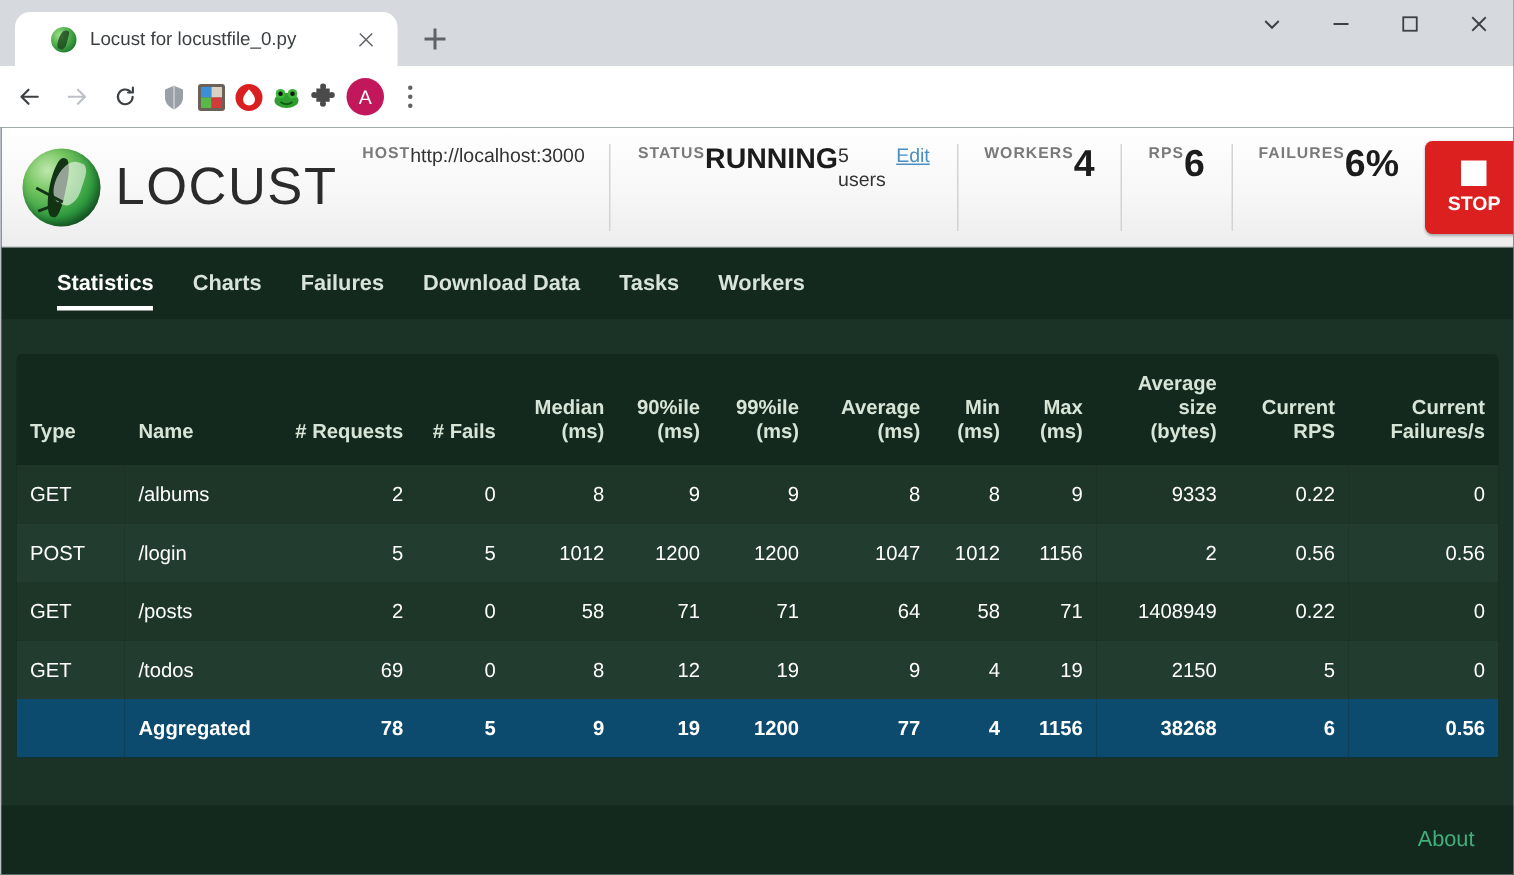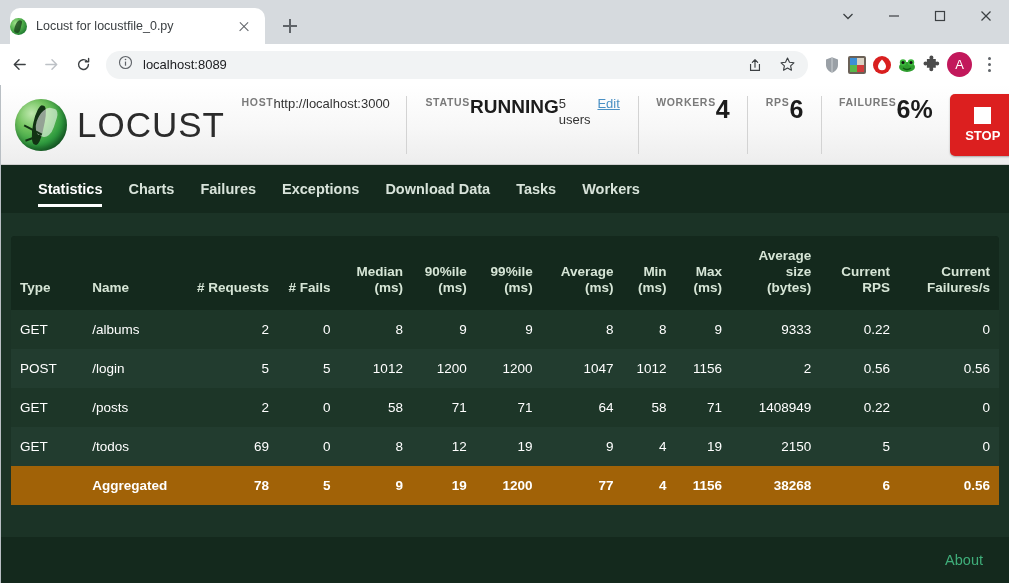--- a/index.html
+++ b/index.html
@@ -13,21 +13,21 @@
   
   .browser { width: 1009px; height: 583px; display: flex; flex-direction: column; background:#d6dade; }
 
   .tabstrip {
     height: 44px; background:#d6dade; display:flex; align-items:flex-end;
     padding-left:10px; position:relative; flex:none;
   }
   .tab {
     height: 36px; width: 255px; background:#fff;
     border-radius: 10px 10px 0 0; display:flex; align-items:center;
-    padding: 0 10px 0 0; gap:9px; position:relative;
+    padding: 0 10px 0 24px; gap:9px; position:relative;
   }
   .tab-fav { width:17px; height:17px; flex:none; border-radius:50%;
     background: radial-gradient(circle at 34% 32%, #9fe08a 0%, #4fae4a 42%, #1e7a30 78%, #0d4a1c 100%);
     position:relative; overflow:hidden; }
   .tab-fav::after{ content:""; position:absolute; left:5px; top:2px; width:6px; height:13px;
     background:#163d18; border-radius:60% 20% 40% 30%; transform:rotate(14deg); opacity:.75;}
   .tab-title { font-size:12.5px; color:#3c4043; white-space:nowrap; overflow:hidden;
     text-overflow:ellipsis; flex:1; }
   .tab-close { width:22px; height:22px; flex:none; position:relative; border-radius:50%; }
   .tab-close::before, .tab-close::after{
@@ -120,21 +120,21 @@
     color:#d6e5d6; font-size:13.5px; font-weight:bold; text-align:right;
     padding:12px 9px 14px 9px; vertical-align:bottom; line-height:1.18; background:#14291d;
   }
   table.stats thead th.lft { text-align:left; }
   table.stats tbody td {
     color:#ffffff; font-size:13.5px; text-align:right; padding:12px 9px; white-space:nowrap;
   }
   table.stats tbody td.lft { text-align:left; }
   table.stats tbody tr:nth-child(odd)  { background:#1d3628; }
   table.stats tbody tr:nth-child(even) { background:#223c2f; }
-  table.stats tbody tr.agg { background:#a16207; }
+  table.stats tbody tr.agg { background:#0c4a6e; }
   table.stats tbody tr.agg td { font-weight:bold; }
 
   .footer { position:absolute; left:0; right:0; bottom:0; height:46px; background:#14291d;
             display:flex; align-items:center; justify-content:flex-end; padding-right:26px; }
   .footer a { color:#3fae7a; font-size:14.5px; text-decoration:none; }
 </style>
 </head>
 <body>
 
 <div class="browser">
@@ -182,43 +182,20 @@
           <path d="M3 9 H14 M9.5 4 L14.5 9 L9.5 14" stroke="#bdc1c6" stroke-width="1.5" fill="none" stroke-linecap="round" stroke-linejoin="round"></path>
         </svg>
     </div>
     <div class="tb-btn">
       <svg width="17" height="17" viewBox="0 0 18 18">
           <path d="M14.2 9a5.2 5.2 0 1 1-1.6-3.7" stroke="#3c4043" stroke-width="1.5" fill="none" stroke-linecap="round"></path>
           <path d="M14.4 2.6 v3.4 h-3.4" stroke="#3c4043" stroke-width="1.5" fill="none" stroke-linecap="round" stroke-linejoin="round"></path>
         </svg>
     </div>
 
-    <div class="omnibox">
-      <span>
-        <svg width="15" height="15" viewBox="0 0 16 16">
-            <circle cx="8" cy="8" r="6.4" stroke="#5f6368" stroke-width="1.2" fill="none"></circle>
-            <line x1="8" y1="7" x2="8" y2="11.4" stroke="#5f6368" stroke-width="1.3"></line>
-            <circle cx="8" cy="4.8" r=".85" fill="#5f6368"></circle>
-          </svg>
-      </span>
-      <span class="omni-url">localhost:8089</span>
-      <span class="omni-right">
-        <span class="tb-btn">
-          <svg width="16" height="16" viewBox="0 0 18 18">
-              <path d="M4 8 v7 h10 v-7" stroke="#3c4043" stroke-width="1.3" fill="none"></path>
-              <path d="M9 11.5 V3 M6 6 L9 3 L12 6" stroke="#3c4043" stroke-width="1.3" fill="none" stroke-linecap="round" stroke-linejoin="round"></path>
-            </svg>
-        </span>
-        <span class="tb-btn">
-          <svg width="17" height="17" viewBox="0 0 18 18">
-              <path d="M9 2.2 L11.1 6.6 L15.8 7.2 L12.3 10.4 L13.2 15 L9 12.8 L4.8 15 L5.7 10.4 L2.2 7.2 L6.9 6.6 Z" stroke="#3c4043" stroke-width="1.2" fill="none" stroke-linejoin="round"></path>
-            </svg>
-        </span>
-      </span>
-    </div>
 
     <div class="ext-row">
       <span class="ext">
         <svg width="20" height="20" viewBox="0 0 20 20">
             <path d="M10 2.2 L16 4.6 v5.2 c0 4-2.6 6.6-6 8 -3.4-1.4-6-4-6-8 V4.6 Z" fill="#9aa0a6"></path>
             <path d="M10 2.2 L10 18" stroke="#cdd1d4" stroke-width="1"></path>
           </svg>
       </span>
       <span class="ext">
         <svg width="20" height="20" viewBox="0 0 20 20">
@@ -313,23 +290,20 @@
 
     <div class="navbar">
       <div class="nav-item active">
           <span>Statistics</span>
         </div>
       <div class="nav-item">
           <span>Charts</span>
         </div>
       <div class="nav-item">
           <span>Failures</span>
-        </div>
-      <div class="nav-item">
-          <span>Exceptions</span>
         </div>
       <div class="nav-item">
           <span>Download Data</span>
         </div>
       <div class="nav-item">
           <span>Tasks</span>
         </div>
       <div class="nav-item">
           <span>Workers</span>
         </div>

